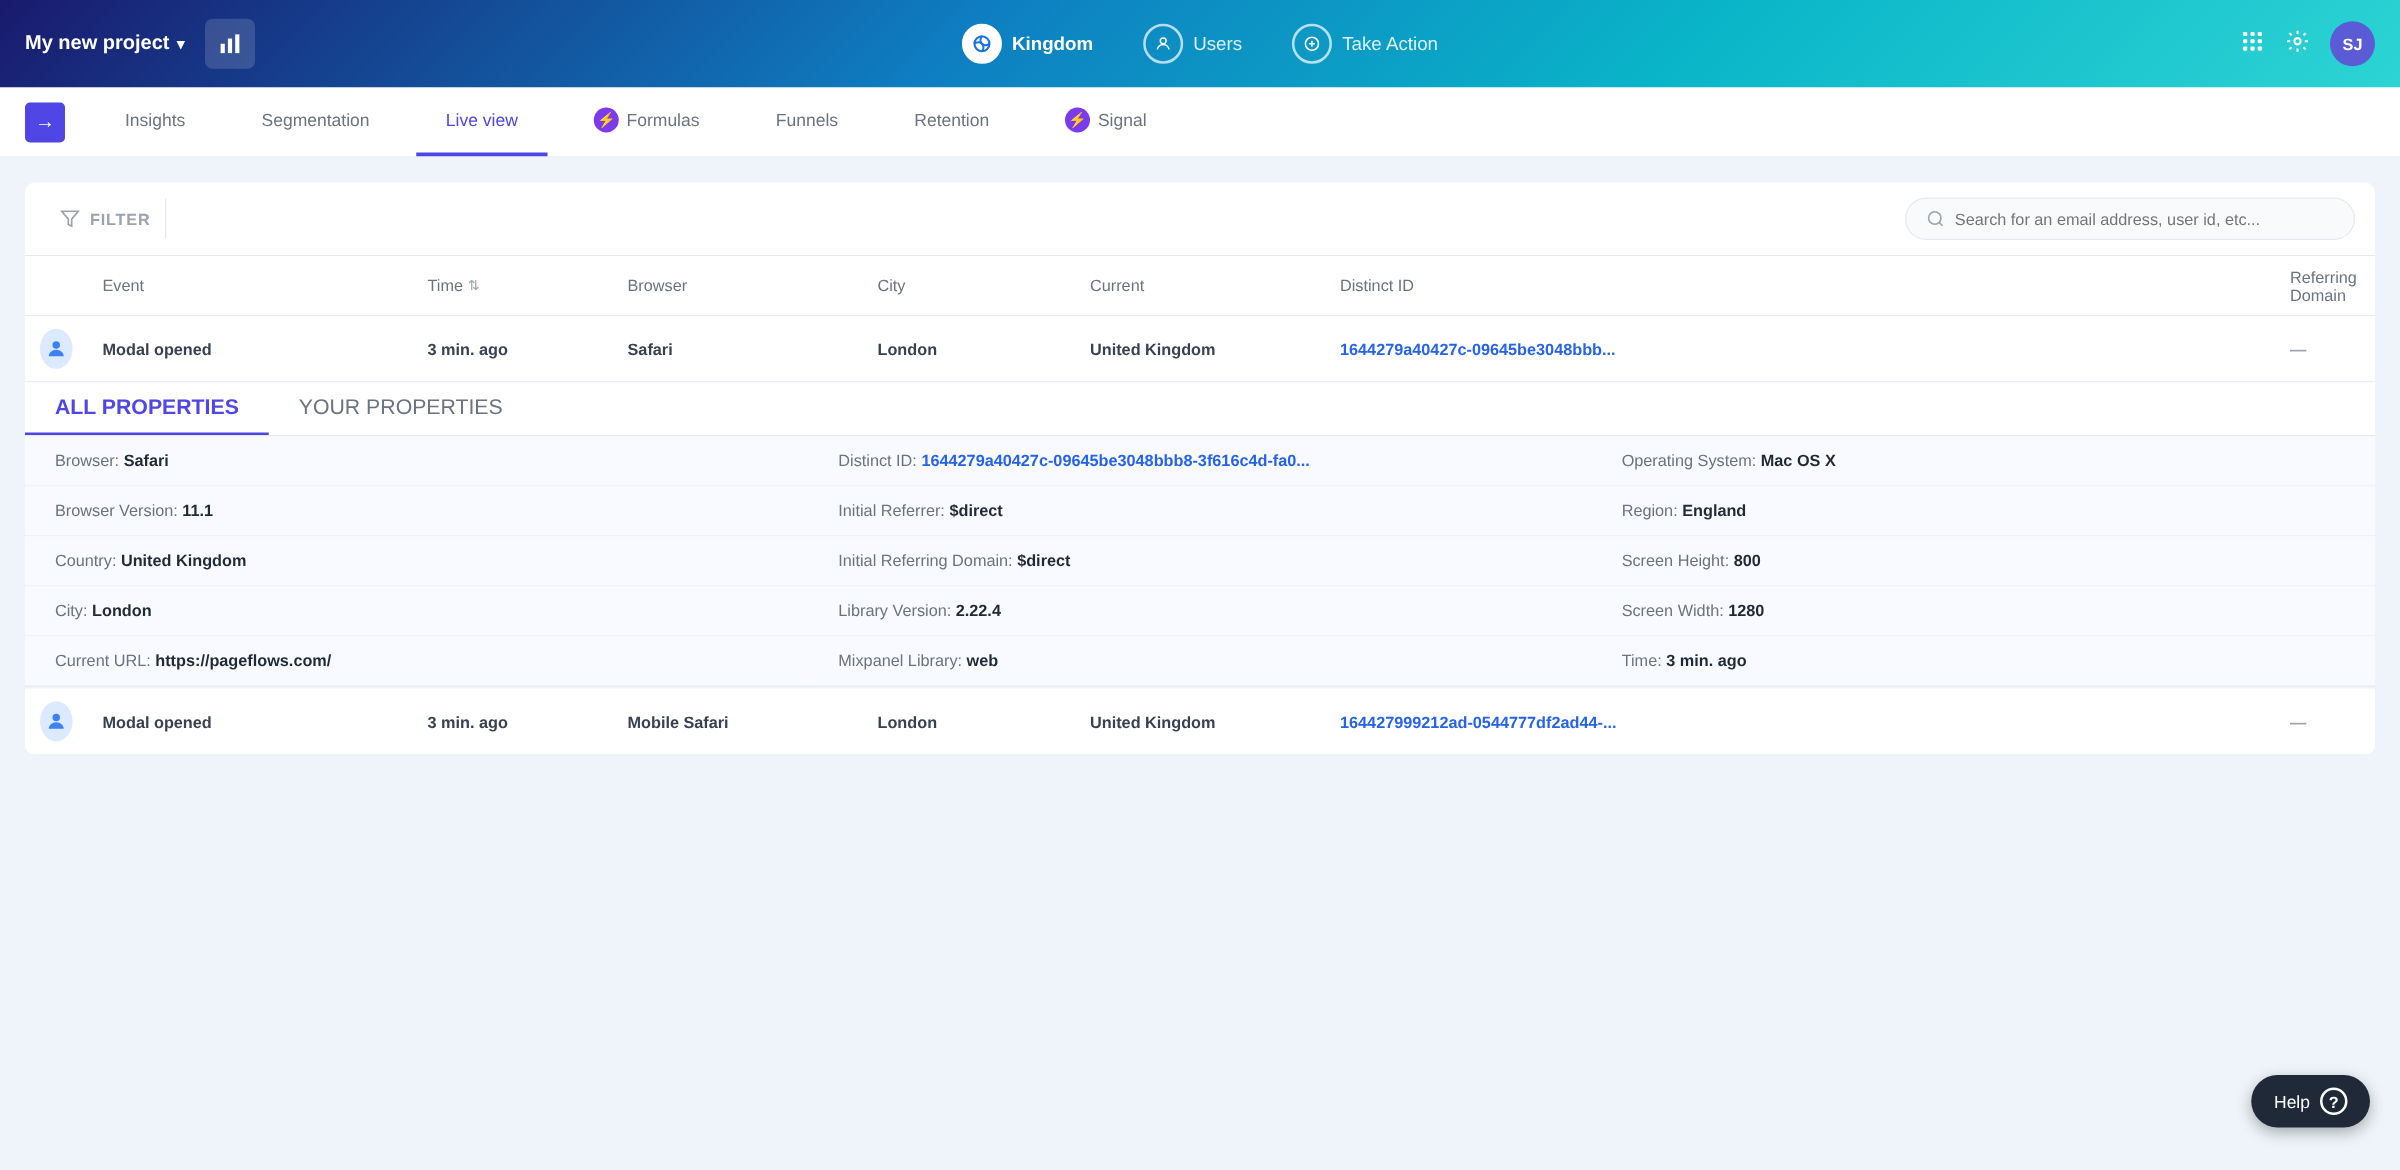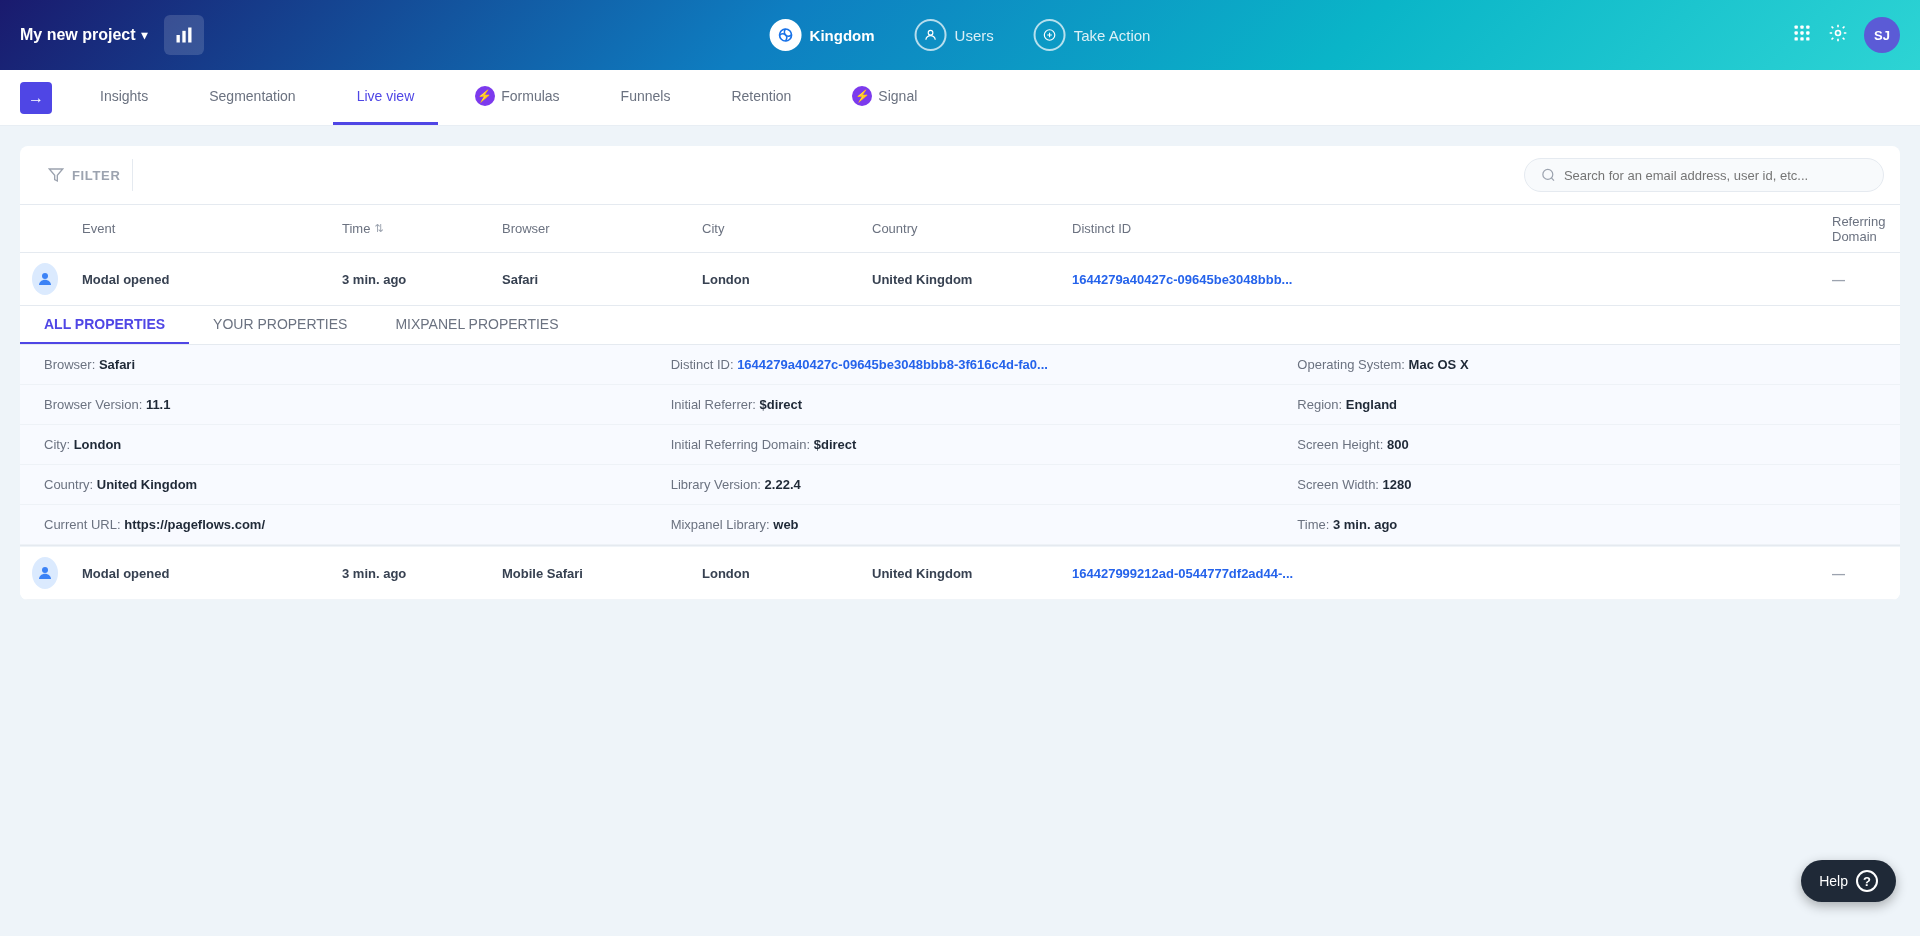--- a/index.html
+++ b/index.html
@@ -274,21 +274,21 @@
       border-bottom: 1px solid #e5eaf0;
       border-top: 1px solid #e5eaf0;
     }
     .props-tabs {
       display: flex;
       border-bottom: 1px solid #e5eaf0;
       background: white;
     }
     .props-tab {
       padding: 10px 24px;
-      font-size: 14px;
+      font-size: 17px;
       cursor: pointer;
       color: #6b7280;
       border-bottom: 2px solid transparent;
     }
     .props-tab.active {
       color: #4f46e5;
       border-bottom-color: #4f46e5;
       font-weight: 600;
     }
     .props-grid {
@@ -477,21 +477,21 @@
         <span>Time</span>
         <span class="sort-icon">⇅</span>
       </div>
       <div class="th">
         <span>Browser</span>
       </div>
       <div class="th">
         <span>City</span>
       </div>
       <div class="th">
-        <span>Country</span>
+        <span>Current</span>
       </div>
       <div class="th">
         <span>Distinct ID</span>
       </div>
       <div class="th">
         <span>Referring Domain</span>
         <svg width="14" height="14" viewBox="0 0 24 24" fill="none" stroke="#9ca3af" stroke-width="2" style="margin-left:4px;cursor:pointer">
             <line x1="8" y1="6" x2="21" y2="6"></line>
             <line x1="8" y1="12" x2="21" y2="12"></line>
             <line x1="8" y1="18" x2="21" y2="18"></line>
@@ -518,29 +518,28 @@
         <div class="td">London</div>
         <div class="td">United Kingdom</div>
         <div class="td link">1644279a40427c-09645be3048bbb...</div>
         <div class="td muted">—</div>
       </div>
 
       <div class="expanded-props">
         <div class="props-tabs">
           <div class="props-tab active">ALL PROPERTIES</div>
           <div class="props-tab">YOUR PROPERTIES</div>
-          <div class="props-tab">MIXPANEL PROPERTIES</div>
         </div>
         <div class="props-grid">
 
           <div>
             <div class="prop-row">Browser: <span class="val">Safari</span></div>
             <div class="prop-row">Browser Version: <span class="val">11.1</span></div>
+            <div class="prop-row">Country: <span class="val">United Kingdom</span></div>
             <div class="prop-row">City: <span class="val">London</span></div>
-            <div class="prop-row">Country: <span class="val">United Kingdom</span></div>
             <div class="prop-row">Current URL: <span class="val">https://pageflows.com/</span></div>
           </div>
 
           <div>
             <div class="prop-row">Distinct ID: <a class="val" href="#">1644279a40427c-09645be3048bbb8-3f616c4d-fa0...</a></div>
             <div class="prop-row">Initial Referrer: <span class="val">$direct</span></div>
             <div class="prop-row">Initial Referring Domain: <span class="val">$direct</span></div>
             <div class="prop-row">Library Version: <span class="val">2.22.4</span></div>
             <div class="prop-row">Mixpanel Library: <span class="val">web</span></div>
           </div>

